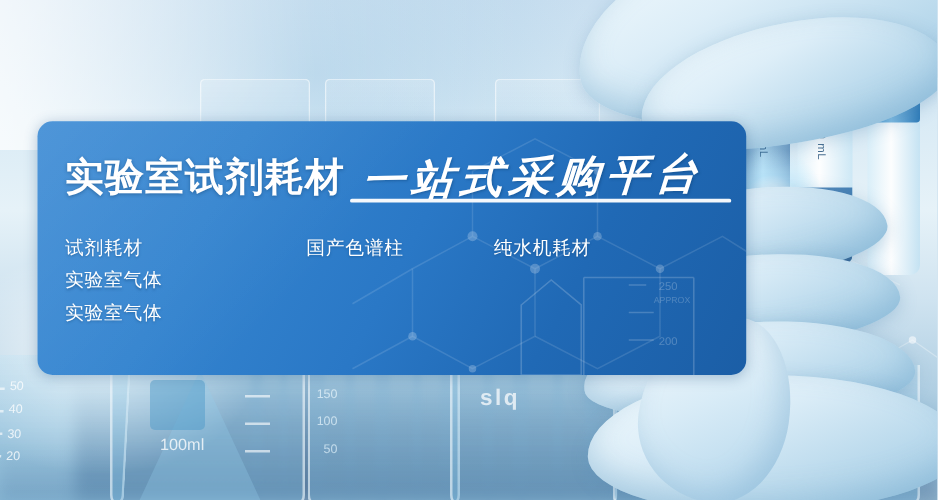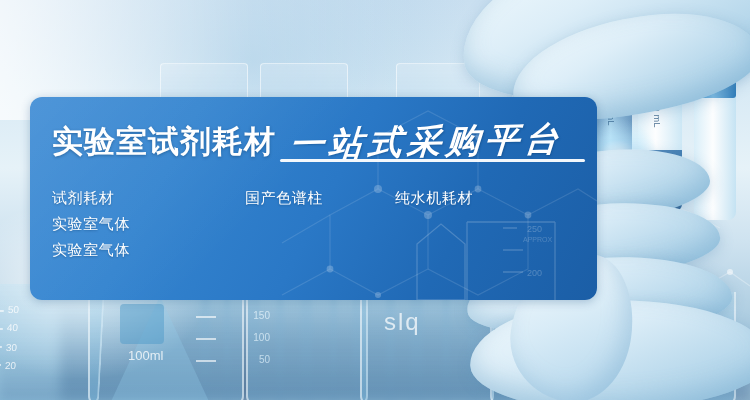--- a/index.html
+++ b/index.html
@@ -118,21 +118,21 @@
     border-left:52px solid transparent;border-right:52px solid transparent;
     border-bottom:112px solid rgba(150,205,236,.30);
   }
   .grad{position:absolute;right:8px;color:rgba(255,255,255,.78);font-size:10px;font-family:"Liberation Sans",sans-serif;}
   .tick{position:absolute;height:1.5px;background:rgba(255,255,255,.62);}
   .label-sq{
     position:absolute;border-radius:4px;
     background:rgba(70,150,200,.45);
   }
   .gw-txt{position:absolute;color:rgba(255,255,255,.72);font-size:11px;letter-spacing:1px;font-family:"Liberation Sans",sans-serif;}
-  .gw-big{position:absolute;color:rgba(255,255,255,.72);font-size:24px;letter-spacing:2px;font-weight:normal;font-family:"Liberation Sans",sans-serif;}
+  .gw-big{position:absolute;color:rgba(255,255,255,.72);font-size:18px;letter-spacing:2px;font-weight:bold;font-family:"Liberation Sans",sans-serif;}
 
   
   .lattice{position:absolute;inset:0;pointer-events:none;}
 
   
   .card{
     position:absolute;left:30px;top:97px;width:567px;height:203px;
     border-radius:12px;
     background:linear-gradient(118deg,#3b8ad4 0%,#3484cf 26%,#2a78c6 52%,#2069b5 74%,#1b5ea6 100%);
     box-shadow:0 2px 10px rgba(30,80,130,.30);

